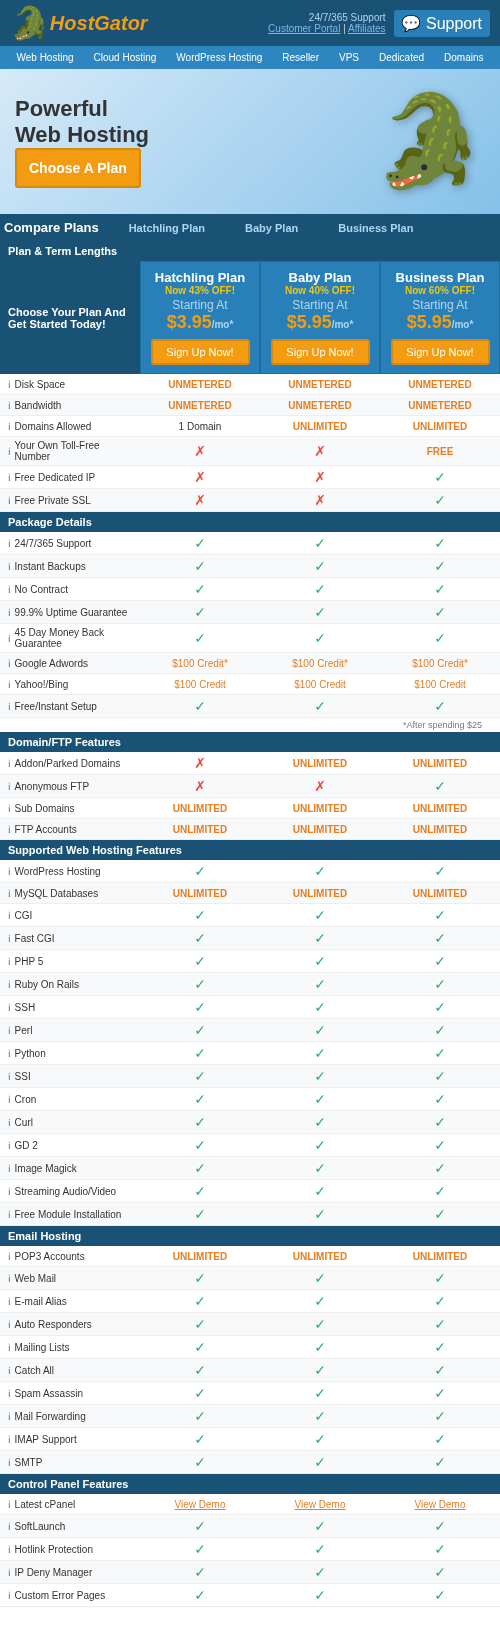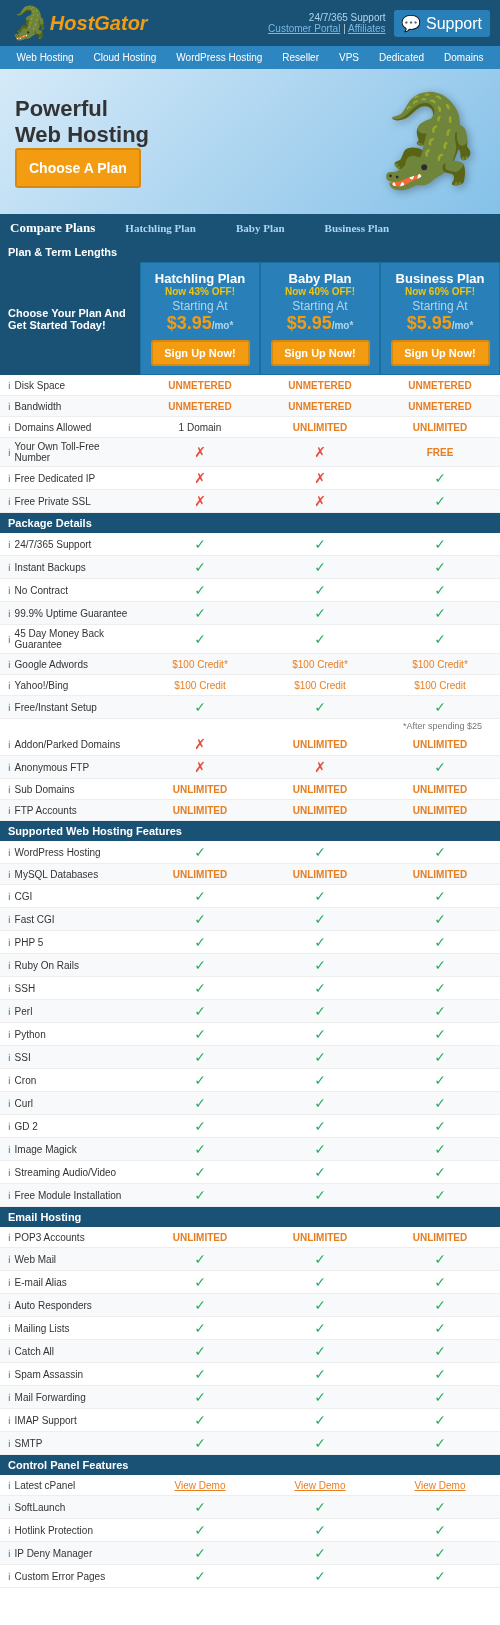--- a/index.html
+++ b/index.html
@@ -15,29 +15,29 @@
 
     
     .nav-bar { background: #2e86c1; display: flex; justify-content: center; gap: 0; }
     .nav-item { color: #fff; padding: 6px 10px; font-size: 10px; cursor: pointer; white-space: nowrap; }
 
     
     .hero { background: linear-gradient(135deg, #d6eaf8 0%, #85c1e9 100%); padding: 20px 15px; display: flex; align-items: center; justify-content: space-between; min-height: 130px; position: relative; overflow: hidden; }
     .hero-btn { background: #f39c12; color: #fff; border: 2px solid #d68910; padding: 10px 12px; font-size: 14px; font-weight: bold; cursor: pointer; border-radius: 3px; }
 
     
-    .compare-header { background: #1a5276; color: #fff; padding: 6px 10px; font-size: 13px; font-weight: bold; display: flex; align-items: center; gap: 30px; font-family: Liberation Serif, serif; }
+    .compare-header { background: #1a5276; color: #fff; padding: 6px 4px; font-size: 13px; font-weight: bold; display: flex; align-items: center; gap: 30px; }
     .compare-plan-tabs { display: flex; gap: 40px; font-size: 11px; color: #aed6f1; }
     .plan-header-cell { background: #2980b9; color: #fff; text-align: center; padding: 8px 4px; border: 1px solid #1a6fa0; }
     .plan-name { font-size: 13px; font-weight: bold; }
     .plan-discount { color: #f1c40f; font-size: 10px; font-weight: bold; }
     .plan-starting { font-size: 12px; color: #aed6f1; margin-top: 2px; }
     .plan-price { color: #f39c12; font-size: 18px; font-weight: bold; }
     .plan-price-sub { font-size: 10px; color: #aed6f1; }
-    .signup-btn { background: #f39c12; color: #fff; border: 2px solid #d68910; padding: 5px 10px; font-size: 11px; font-weight: bold; cursor: pointer; border-radius: 3px; margin-top: 6px; width: 90%; }
+    .signup-btn { background: #f39c12; color: #fff; border: 2px solid #d68910; padding: 5px 10px; font-size: 11px; font-weight: normal; cursor: pointer; border-radius: 3px; margin-top: 6px; width: 90%; }
 
     .left-label-cell { padding: 3px 8px; font-size: 10px; color: #333; display: flex; align-items: center; gap: 4px; border-bottom: 1px solid #eee; background: #fff; }
     .left-label-cell .info-icon { color: #2980b9; font-size: 10px; }
     .value-cell { text-align: center; padding: 3px 2px; border-bottom: 1px solid #eee; font-size: 10px; display: flex; align-items: center; justify-content: center; }
     .check { color: #27ae60; font-size: 14px; }
     .cross { color: #e74c3c; font-size: 14px; }
     .orange { color: #e67e22; font-weight: bold; }
     .row-bg-alt { background: #f8f9fa; }
     .row-bg-white { background: #fff; }
 
@@ -244,20 +244,21 @@
     </div>
   <div class="value-cell row-bg-alt">
       <span class="check">✓</span>
     </div>
   <div class="value-cell row-bg-alt">
       <span class="check">✓</span>
     </div>
 
   <div class="footnote" style="grid-column:1/-1;">*After spending $25</div>
 
+  <div class="section-row">Domain/FTP Features</div>
 
   <div class="left-label-cell row-bg-white"><span class="info-icon">ℹ</span>Addon/Parked Domains</div>
   <div class="value-cell row-bg-white">
       <span class="cross">✗</span>
     </div>
   <div class="value-cell row-bg-white" style="color:#e67e22; font-weight:bold; font-size:10px;">UNLIMITED</div>
   <div class="value-cell row-bg-white" style="color:#e67e22; font-weight:bold; font-size:10px;">UNLIMITED</div>
 
   <div class="left-label-cell row-bg-alt"><span class="info-icon">ℹ</span>Anonymous FTP</div>
   <div class="value-cell row-bg-alt">

